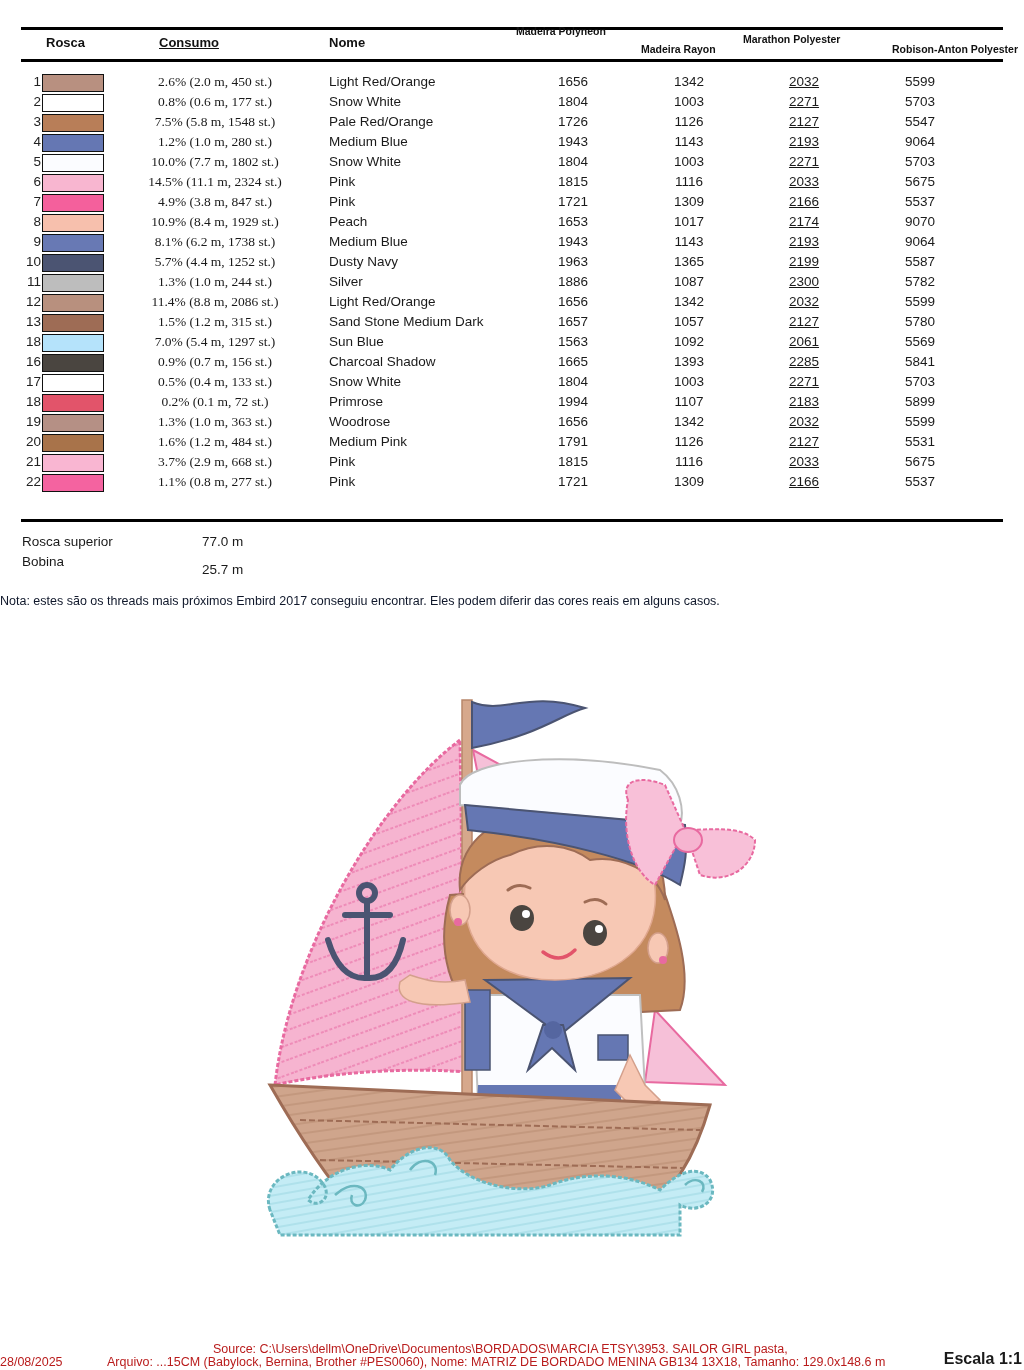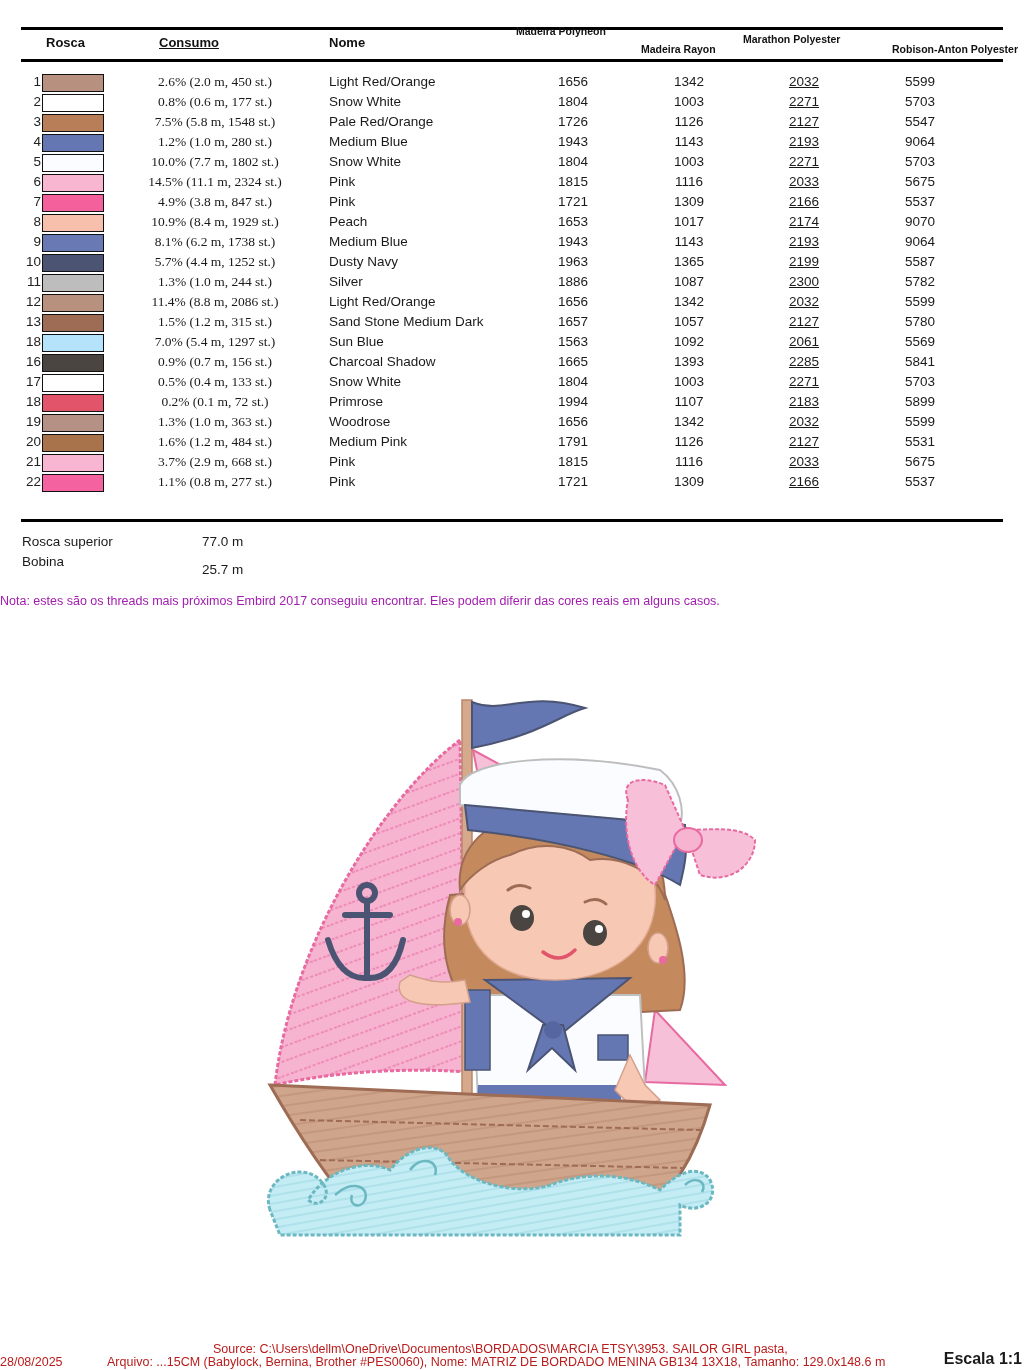--- a/index.html
+++ b/index.html
@@ -23,21 +23,21 @@
   .row .name { position: absolute; left: 329px; }
   .row .c1 { position: absolute; left: 540px; width: 66px; text-align: center; }
   .row .c2 { position: absolute; left: 656px; width: 66px; text-align: center; }
   .row .c3 { position: absolute; left: 771px; width: 66px; text-align: center; text-decoration: underline; }
   .row .c4 { position: absolute; left: 887px; width: 66px; text-align: center; }
 
   .totals { position: absolute; left: 22px; top: 532px; font-size: 13.5px; line-height: 20px; }
   .totals .tl { position: absolute; left: 0; white-space: nowrap; }
   .totals .tv { position: absolute; left: 180px; white-space: nowrap; }
 
-  .note { position: absolute; left: 0; top: 594px; font-size: 12.5px; white-space: nowrap; color: #a21caf; }
+  .note { position: absolute; left: 0; top: 594px; font-size: 12.5px; white-space: nowrap; color: #0f172a; }
 
   .art { position: absolute; left: 260px; top: 690px; width: 500px; height: 550px; }
 
   .footer { position: absolute; font-size: 12.5px; white-space: nowrap; color: #b91c1c; }
   .scale { position: absolute; right: 2px; top: 1350px; font-size: 16px; font-weight: bold; white-space: nowrap; }
 </style>
 </head>
 <body>
 
 <div class="rule top"></div>

